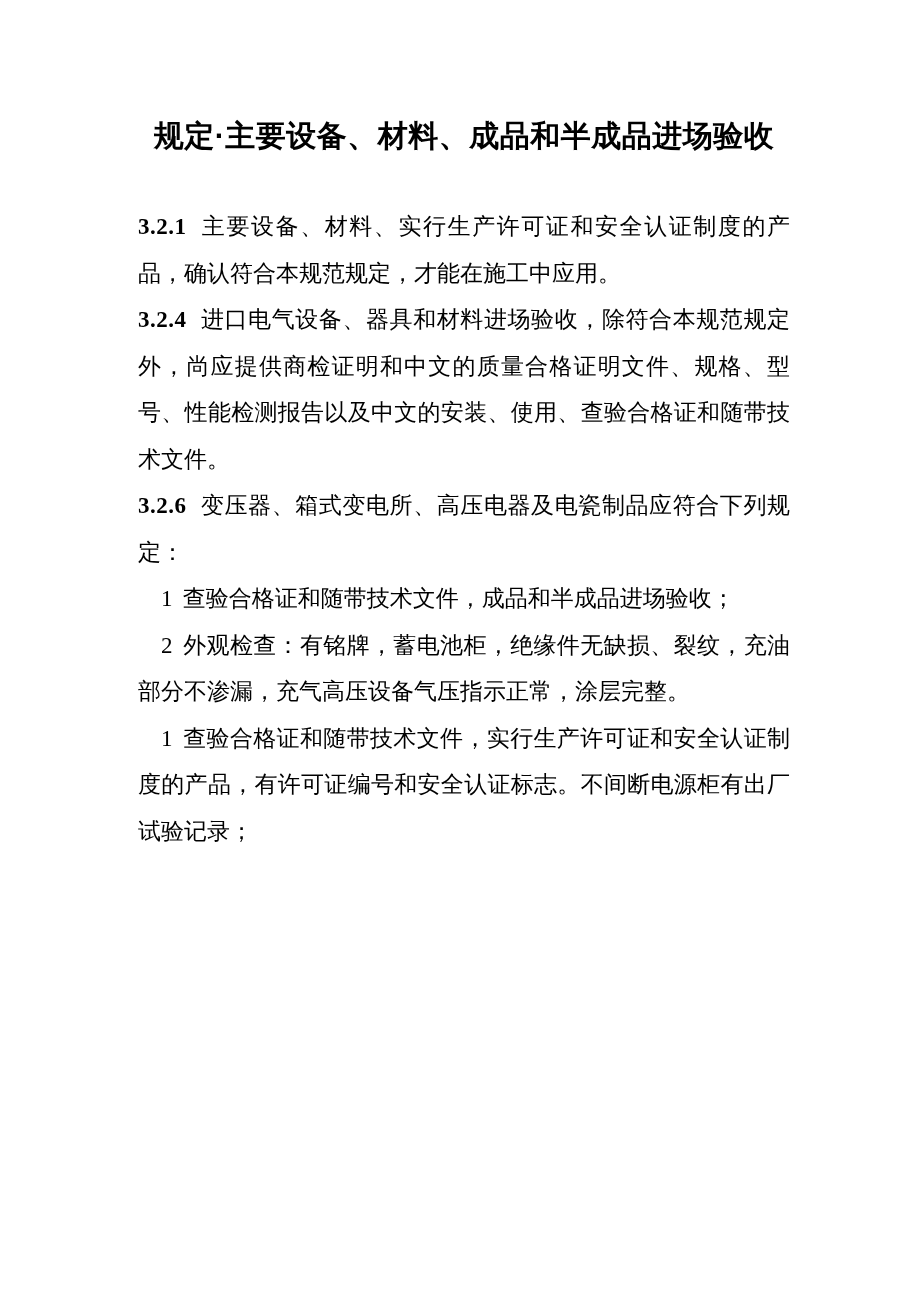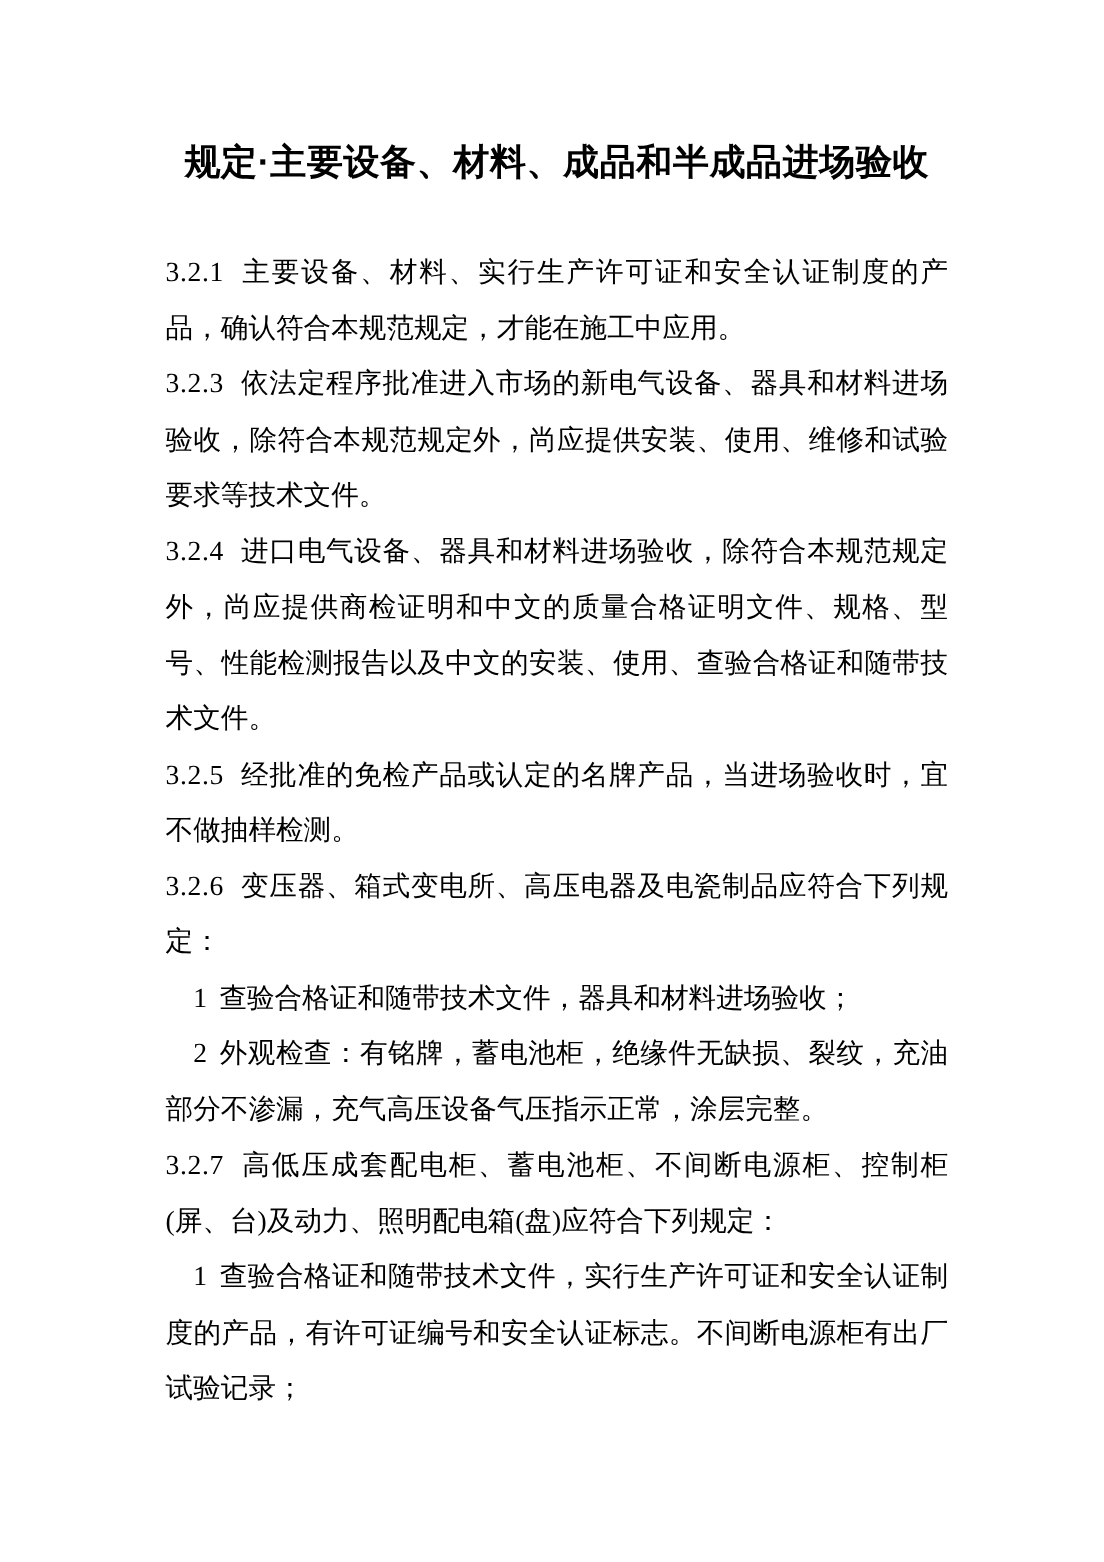--- a/index.html
+++ b/index.html
@@ -39,38 +39,35 @@
   p.clause {
     margin: 0;
     text-align: justify;
     text-align-last: left;
     text-justify: inter-character;
   }
   p.clause.sub {
     text-indent: 1em;
   }
   .clause-num {
-    font-weight: normal;
+    font-weight: bold;
     margin-right: 0.6em;
     letter-spacing: 0.5px;
   }
   .sub-num {
     font-weight: normal;
     margin-right: 0.45em;
   }
 </style>
 </head>
 <body>
 
 <div class="page">
   <h1 class="doc-title">规定·主要设备、材料、成品和半成品进场验收</h1>
   <main class="doc-body">
       <p class="clause"><span class="clause-num">3.2.1</span><span>主要设备、材料、实行生产许可证和安全认证制度的产品，确认符合本规范规定，才能在施工中应用。</span></p>
-      <p class="clause"><span class="clause-num">3.2.3</span><span>依法定程序批准进入市场的新电气设备、器具和材料进场验收，除符合本规范规定外，尚应提供安装、使用、维修和试验要求等技术文件。</span></p>
       <p class="clause"><span class="clause-num">3.2.4</span><span>进口电气设备、器具和材料进场验收，除符合本规范规定外，尚应提供商检证明和中文的质量合格证明文件、规格、型号、性能检测报告以及中文的安装、使用、查验合格证和随带技术文件。</span></p>
-      <p class="clause"><span class="clause-num">3.2.5</span><span>经批准的免检产品或认定的名牌产品，当进场验收时，宜不做抽样检测。</span></p>
       <p class="clause"><span class="clause-num">3.2.6</span><span>变压器、箱式变电所、高压电器及电瓷制品应符合下列规定：</span></p>
-      <p class="clause sub"><span class="sub-num">1</span><span>查验合格证和随带技术文件，器具和材料进场验收；</span></p>
+      <p class="clause sub"><span class="sub-num">1</span><span>查验合格证和随带技术文件，成品和半成品进场验收；</span></p>
       <p class="clause sub"><span class="sub-num">2</span><span>外观检查：有铭牌，蓄电池柜，绝缘件无缺损、裂纹，充油部分不渗漏，充气高压设备气压指示正常，涂层完整。</span></p>
-      <p class="clause"><span class="clause-num">3.2.7</span><span>高低压成套配电柜、蓄电池柜、不间断电源柜、控制柜(屏、台)及动力、照明配电箱(盘)应符合下列规定：</span></p>
       <p class="clause sub"><span class="sub-num">1</span><span>查验合格证和随带技术文件，实行生产许可证和安全认证制度的产品，有许可证编号和安全认证标志。不间断电源柜有出厂试验记录；</span></p>
     </main>
 </div>
 
 </body></html>

